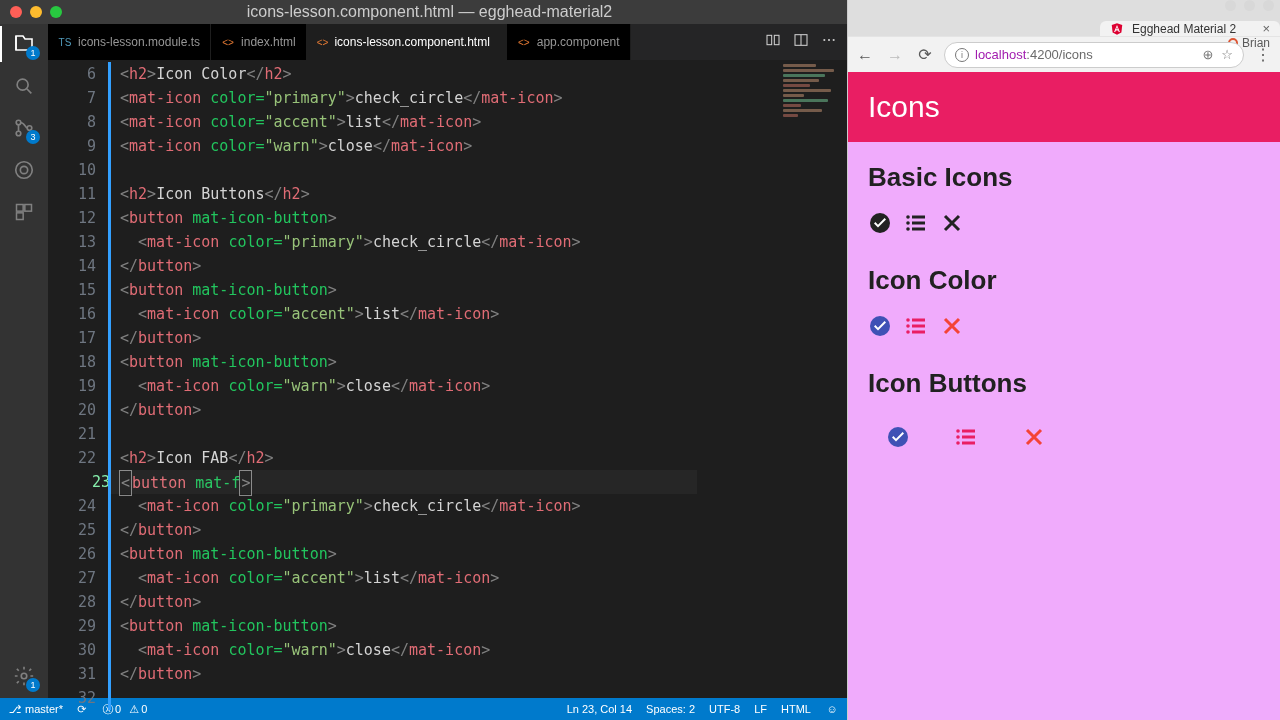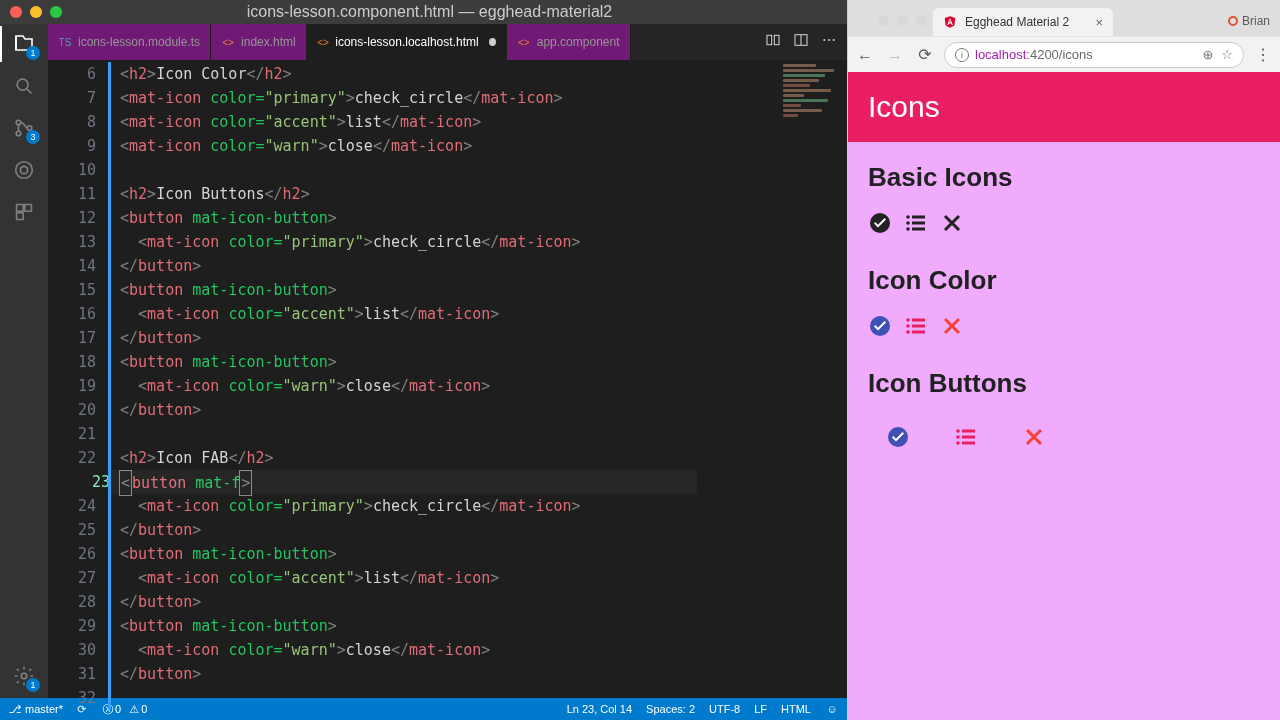--- a/index.html
+++ b/index.html
@@ -17,21 +17,21 @@
 .vbody { flex: 1; display: flex; min-height: 0; }
 .activitybar { width: 48px; background: #333; display: flex; flex-direction: column; align-items: center; padding-top: 6px; gap: 14px; position: relative; }
 .act-ic { width: 28px; height: 28px; color: #808080; display:flex; align-items:center; justify-content:center; position:relative; }
 .act-ic.active { color: #fff; }
 .act-ic.active::before { content:''; position:absolute; left:-10px; top:-4px; bottom:-4px; width:2px; background:#fff; }
 .badge { position:absolute; bottom:-2px; right:-2px; background:#007acc; color:#fff; border-radius:8px; font-size:9px; min-width:14px; height:14px; display:flex; align-items:center; justify-content:center; padding:0 3px; }
 .act-bottom { margin-top:auto; margin-bottom:8px; }
 
 .editor { flex:1; display:flex; flex-direction:column; min-width:0; }
 .tabs { height: 36px; background:#252526; display:flex; align-items:stretch; }
-.tab { display:flex; align-items:center; padding:0 10px; gap:6px; font-size:12px; color:#969696; background:#701a75; border-right:1px solid #1e1e1e; white-space:nowrap; max-width:200px; overflow:hidden; }
+.tab { display:flex; align-items:center; padding:0 10px; gap:6px; font-size:12px; color:#969696; background:#000000; border-right:1px solid #1e1e1e; white-space:nowrap; max-width:200px; overflow:hidden; }
 .tab.active { background:#1e1e1e; color:#fff; }
 .tab-ic { width:14px; height:14px; display:inline-flex; align-items:center; justify-content:center; font-size:10px; }
 .tab-ic.ts { color:#519aba; }
 .tab-ic.html { color:#e37933; }
 .tab .dirty { width:8px; height:8px; border-radius:50%; background:#ccc; margin-left:4px; }
 .tab-actions { margin-left:auto; display:flex; align-items:center; gap:12px; padding:0 10px; color:#ccc; }
 .tab-actions svg { width:16px; height:16px; }
 
 .code-wrap { flex:1; display:flex; position:relative; min-height:0; background:#1e1e1e; }
 .gutter { width:62px; text-align:right; padding-right:14px; color:#6e7681; font-family:Menlo,Consolas,monospace; font-size:15px; line-height:24px; padding-top:2px; user-select:none; position:relative; }
@@ -52,21 +52,21 @@
 .mini-blob { position:absolute; top:4px; left:6px; right:4px; height:90px; opacity:.5; }
 .mini-blob .ml { height:3px; margin-bottom:2px; border-radius:1px; }
 
 .statusbar { height:22px; background:#007acc; color:#fff; display:flex; align-items:center; font-size:11px; padding:0 8px; gap:12px; }
 .statusbar .r { margin-left:auto; display:flex; gap:14px; align-items:center; }
 .sb-ic { width:14px; height:14px; display:inline-flex; align-items:center; justify-content:center; }
 
 
 .browser { width:433px; height:100%; background:#fff; display:flex; flex-direction:column; border-left:1px solid #ccc; }
 .chrome-top { background:#dedede; }
-.ctabs { height:36px; display:flex; align-items:flex-end; padding-left:24px; }
+.ctabs { height:36px; display:flex; align-items:flex-end; padding-left:14px;flex-direction:column; }
 .ctraffic { display:flex; gap:8px; padding:0 6px 10px; }
 .ctraffic .tl { background:#d8d8d8; width:11px; height:11px; }
 .ctab { background:#f2f2f2; border-radius:6px 6px 0 0; height:28px; display:flex; align-items:center; padding:0 10px; font-size:12px; color:#333; gap:8px; min-width:180px; }
 .ctab .fav { width:14px; height:14px; }
 .ctab .close { margin-left:auto; color:#666; font-size:13px; }
 .cuser { margin-left:auto; padding:0 10px 8px; font-size:12px; color:#5a5a5a; display:flex; align-items:center; gap:4px; }
 .cuser .dot { width:10px;height:10px;border:2px solid #d53; border-radius:50%; }
 .addr { height:36px; background:#f2f2f2; display:flex; align-items:center; padding:0 6px; gap:8px; border-top:1px solid #e4e4e4; }
 .addr .nav-ic { width:22px; color:#5a5a5a; text-align:center; font-size:16px; }
 .omni { flex:1; height:26px; border:1px solid #ccc; border-radius:14px; background:#fff; display:flex; align-items:center; padding:0 10px; font-size:13px; color:#333; gap:6px; }
@@ -158,21 +158,21 @@
           <div class="tab">
             <span class="tab-ic ts">TS</span>
             <span>icons-lesson.module.ts</span>
           </div>
           <div class="tab">
             <span class="tab-ic html">&lt;&gt;</span>
             <span>index.html</span>
           </div>
           <div class="tab active">
             <span class="tab-ic html">&lt;&gt;</span>
-            <span>icons-lesson.localhost.html</span>
+            <span>icons-lesson.component.html</span>
             <span class="dirty"></span>
           </div>
           <div class="tab">
             <span class="tab-ic html">&lt;&gt;</span>
             <span>app.component</span>
           </div>
           <div class="tab-actions">
             <span><svg viewBox="0 0 24 24" fill="none" stroke="currentColor" stroke-width="1.6">
                   <rect x="3" y="5" width="7" height="14"></rect>
                   <rect x="14" y="5" width="7" height="14"></rect>

